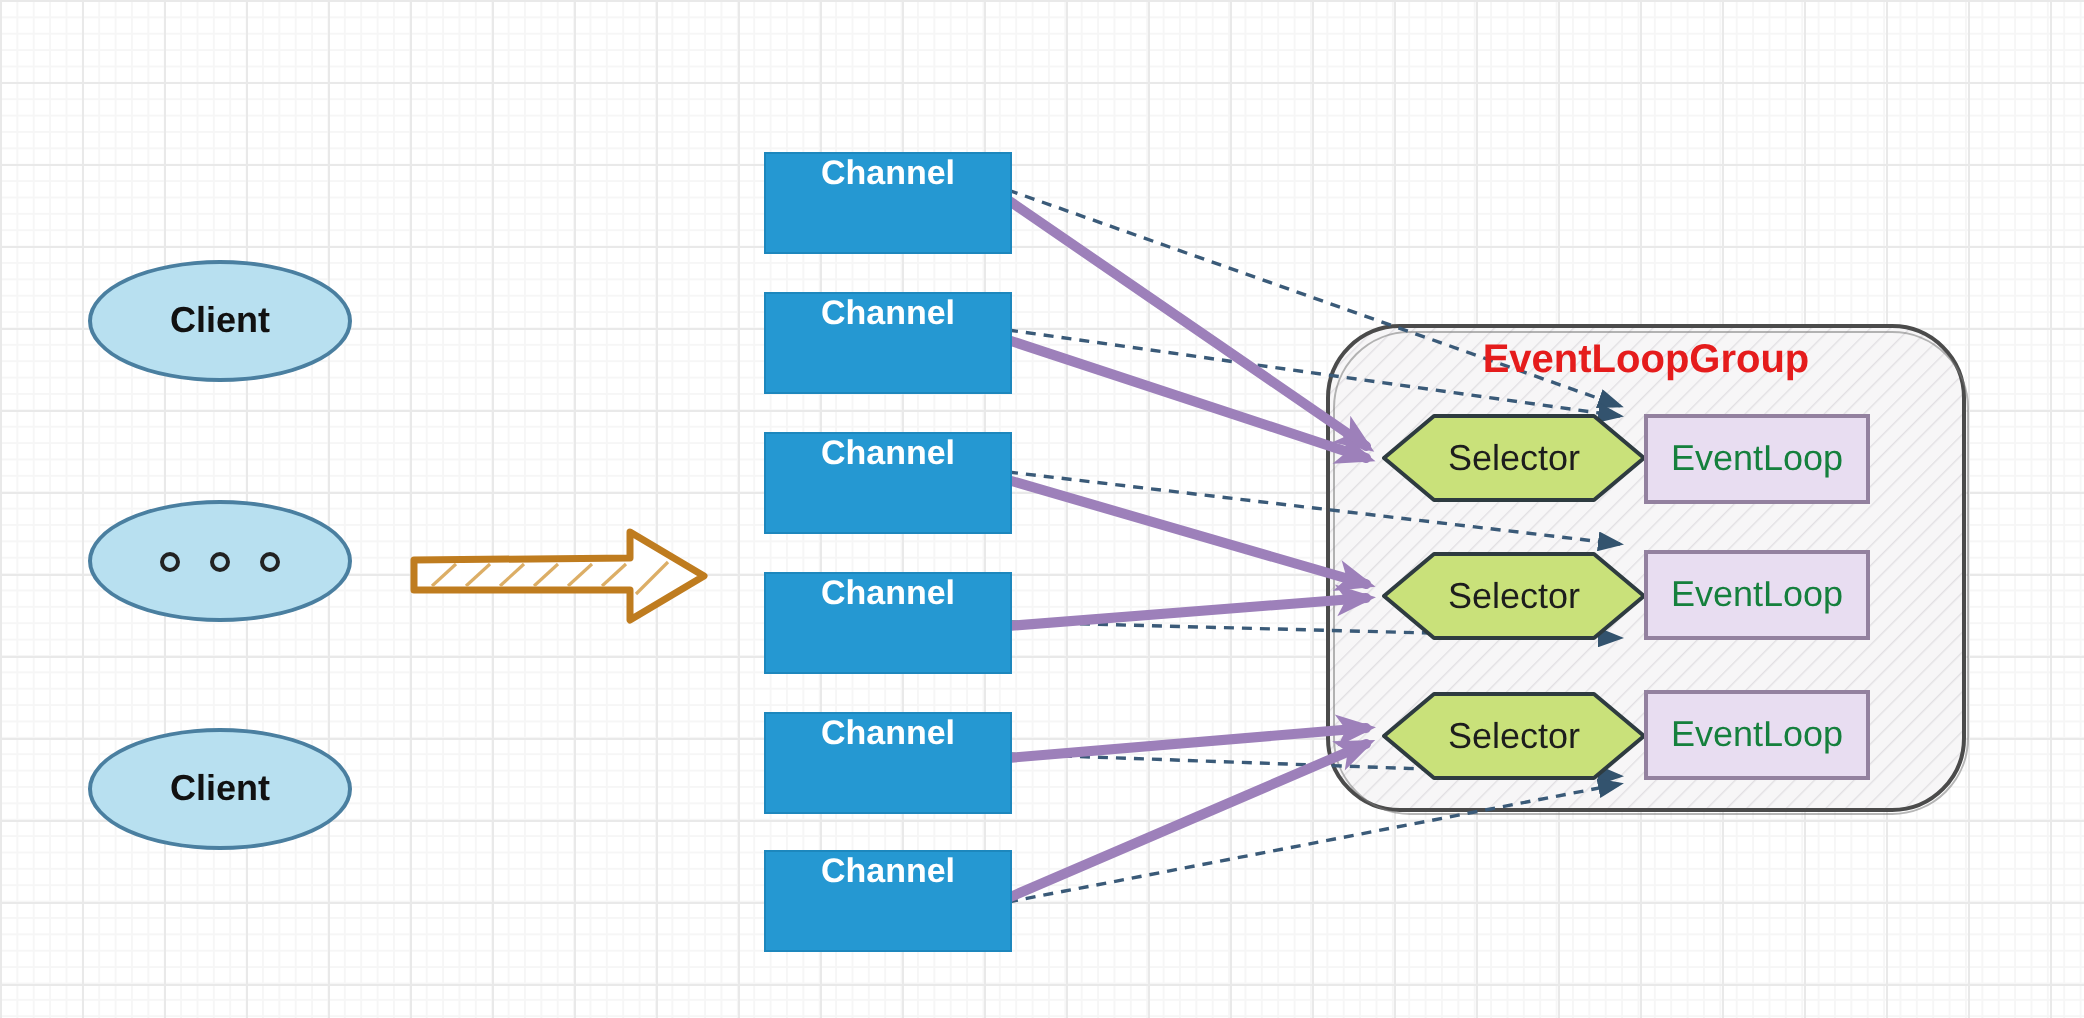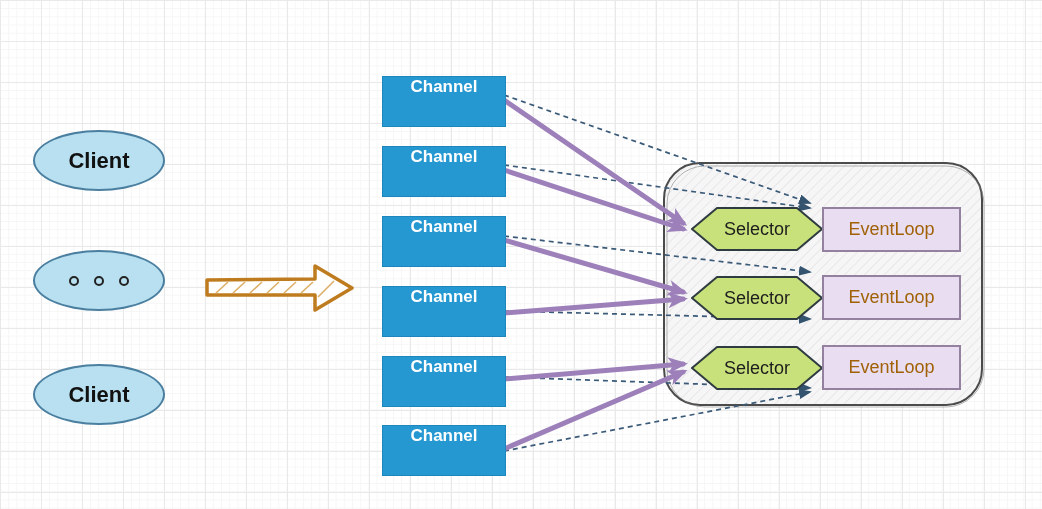--- a/index.html
+++ b/index.html
@@ -31,44 +31,44 @@
     display:flex;align-items:center;justify-content:center;
     font-size:19px;color:#222;z-index:2;
   }
   .channel-box{
     left:382px;width:122px;height:49px;
     background:#2598d2;border:1px solid #1d87bd;
     display:flex;justify-content:center;
     color:#fff;font-weight:bold;font-size:17px;z-index:2;
   }
   .client-ellipse{
-    left:33px;width:132px;height:61px;border-radius:50%;
+    left:44px;width:132px;height:61px;border-radius:50%;
     background:#b8e0f0;border:2px solid #4a7fa0;box-sizing:border-box;
     display:flex;align-items:center;justify-content:center;
-    font-weight:bold;font-size:22px;color:#111;z-index:2;
+    font-weight:bold;font-size:18px;color:#111;z-index:2;
   }
   .dots{display:flex;gap:15px;align-items:center;}
   .dot{width:6px;height:6px;border:2px solid #222;border-radius:50%;background:transparent;}
   .request-label{
     left:232px;top:247px;width:92px;text-align:center;
     color:#ea3340;font-size:20px;z-index:2;
   }
   .elg-title{
     left:664px;top:169px;width:318px;text-align:center;
     color:#e51c1c;font-weight:bold;font-size:20px;z-index:3;
   }
   .selector-label{
     width:114px;left:700px;height:56px;line-height:42px;text-align:center;
     font-size:18px;color:#1d1d1d;z-index:3;
   }
   .eventloop-box{
-    left:822px;width:139px;height:45px;
+    left:822px;width:113px;height:45px;
     background:#e8ddf1;border:2px solid #93819f;box-sizing:border-box;
     display:flex;align-items:center;justify-content:center;
-    font-size:18px;color:#a16207;z-index:2;
+    font-size:18px;color:#15803d;z-index:2;
   }
 </style>
 </head>
 <body>
 
 <div class="stage">
 
   <svg class="layer" width="1042" height="509" viewBox="0 0 1042 509">
     <defs>
       <pattern id="hatch" width="7" height="7" patternUnits="userSpaceOnUse" patternTransform="rotate(45)">
@@ -154,20 +154,21 @@
       <span class="dot"></span>
       <span class="dot"></span>
       <span class="dot"></span>
     </span>
   </div>
   <div class="abs client-ellipse" style="top:364px">
     <span>Client</span>
   </div>
 
 
+  <div class="lbl elg-title">EventLoopGroup</div>
 
   <div class="lbl selector-label" style="top:208px">Selector</div>
   <div class="lbl selector-label" style="top:277px">Selector</div>
   <div class="lbl selector-label" style="top:347px">Selector</div>
 
   <div class="abs eventloop-box" style="top:207px">
       <span>EventLoop</span>
     </div>
   <div class="abs eventloop-box" style="top:275px">
       <span>EventLoop</span>

